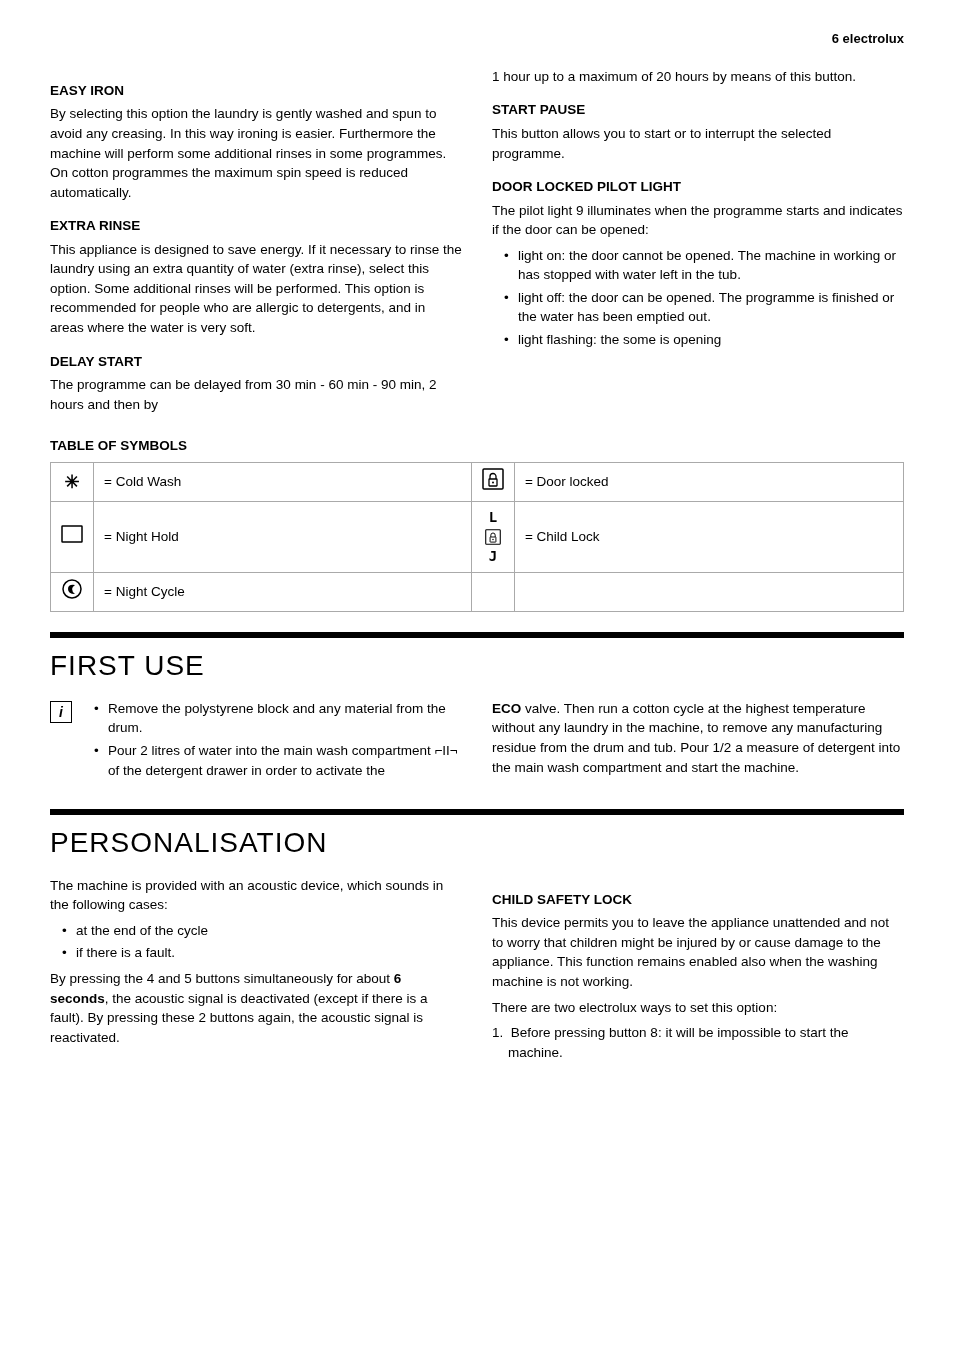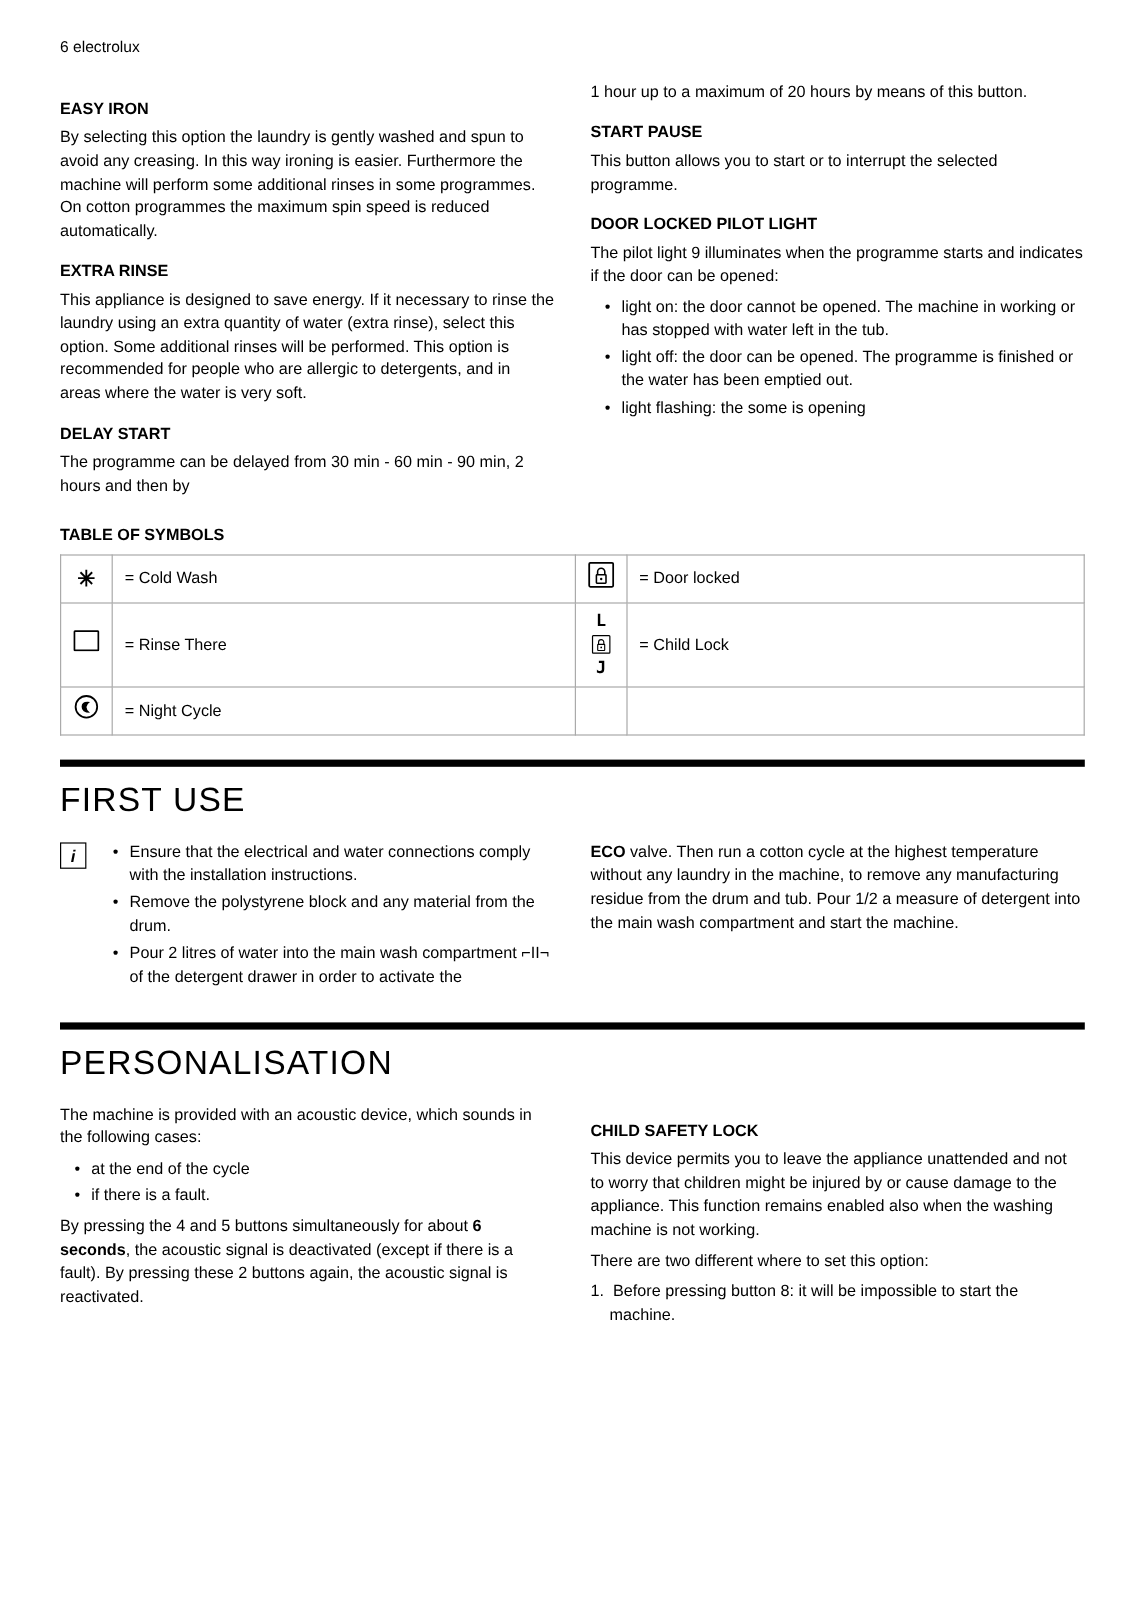--- a/index.html
+++ b/index.html
@@ -7,22 +7,23 @@
       font-family: Arial, Helvetica, sans-serif;
       font-size: 13.5px;
       line-height: 1.45;
       color: #000;
       background: #fff;
       width: 954px;
       padding: 30px 50px 40px 50px;
     }
     .page-number {
       font-size: 13px;
-      font-weight: normal;
+      font-weight: bold;
       margin-bottom: 18px;
+      text-align: right;
     }
     .two-col {
       display: grid;
       grid-template-columns: 1fr 1fr;
       gap: 0 30px;
     }
     .section-title {
       font-weight: bold;
       font-size: 13.5px;
       margin-top: 14px;
@@ -156,21 +157,21 @@
         </svg>
       </td>
       <td>= Door locked</td>
     </tr>
     <tr>
       <td class="symbol-icon">
         <svg width="22" height="18" viewBox="0 0 22 18" fill="none" xmlns="http://www.w3.org/2000/svg">
           <rect x="1" y="1" width="20" height="16" rx="0.5" stroke="black" stroke-width="1.5" fill="none"></rect>
         </svg>
       </td>
-      <td>= Rinse There</td>
+      <td>= Night Hold</td>
       <td class="symbol-icon" style="font-size:13px;">
         
         <span style="font-family:monospace; font-weight:bold; font-size:14px;">L</span>
         <svg width="16" height="16" viewBox="0 0 22 22" fill="none" xmlns="http://www.w3.org/2000/svg" style="display:inline-block;vertical-align:middle;">
           <rect x="1" y="1" width="20" height="20" rx="1" stroke="black" stroke-width="1.5" fill="none"></rect>
           <rect x="7" y="11" width="8" height="7" rx="0.5" stroke="black" stroke-width="1.3" fill="none"></rect>
           <path d="M8 11V8.5a3 3 0 0 1 6 0V11" stroke="black" stroke-width="1.3" fill="none"></path>
           <circle cx="11" cy="14.5" r="1" fill="black"></circle>
         </svg>
         <span style="font-family:monospace; font-weight:bold; font-size:14px;">J</span>
@@ -193,21 +194,20 @@
 </div>
 
 <h2 class="section-heading">FIRST USE</h2>
 <div class="first-use-grid">
   <div>
     <div class="info-box">
       <div class="info-icon">
           <em>i</em>
         </div>
       <ul class="bullet-list">
-        <li>Ensure that the electrical and water connections comply with the installation instructions.</li>
         <li>Remove the polystyrene block and any material from the drum.</li>
         <li>Pour 2 litres of water into the main wash compartment ⌐II¬ of the detergent drawer in order to activate the</li>
       </ul>
     </div>
   </div>
   <div>
     <p><strong>ECO</strong><span> valve. Then run a cotton cycle at the highest temperature without any laundry in the machine, to remove any manufacturing residue from the drum and tub. Pour 1/2 a measure of detergent into the main wash compartment and start the machine.</span></p>
   </div>
 </div>
 
@@ -221,18 +221,18 @@
       <li>if there is a fault.</li>
     </ul>
     <p>
       <span>By pressing the 4 and 5 buttons simultaneously for about</span> <strong>6 seconds</strong><span>, the acoustic signal is deactivated (except if there is a fault). By pressing these 2 buttons again, the acoustic signal is reactivated.</span>
     </p>
   </div>
 
   <div>
     <div class="section-title">CHILD SAFETY LOCK</div>
     <p>This device permits you to leave the appliance unattended and not to worry that children might be injured by or cause damage to the appliance. This function remains enabled also when the washing machine is not working.</p>
-    <p style="margin-top:6px;">There are two different where to set this option:</p>
+    <p style="margin-top:6px;">There are two electrolux ways to set this option:</p>
     <p style="margin-top:6px; padding-left:16px; text-indent:-16px;">
       <span>1.</span>&nbsp;&nbsp;<span>Before pressing button 8: it will be impossible to start the machine.</span>
     </p>
   </div>
 </div>
 
 </body></html>

